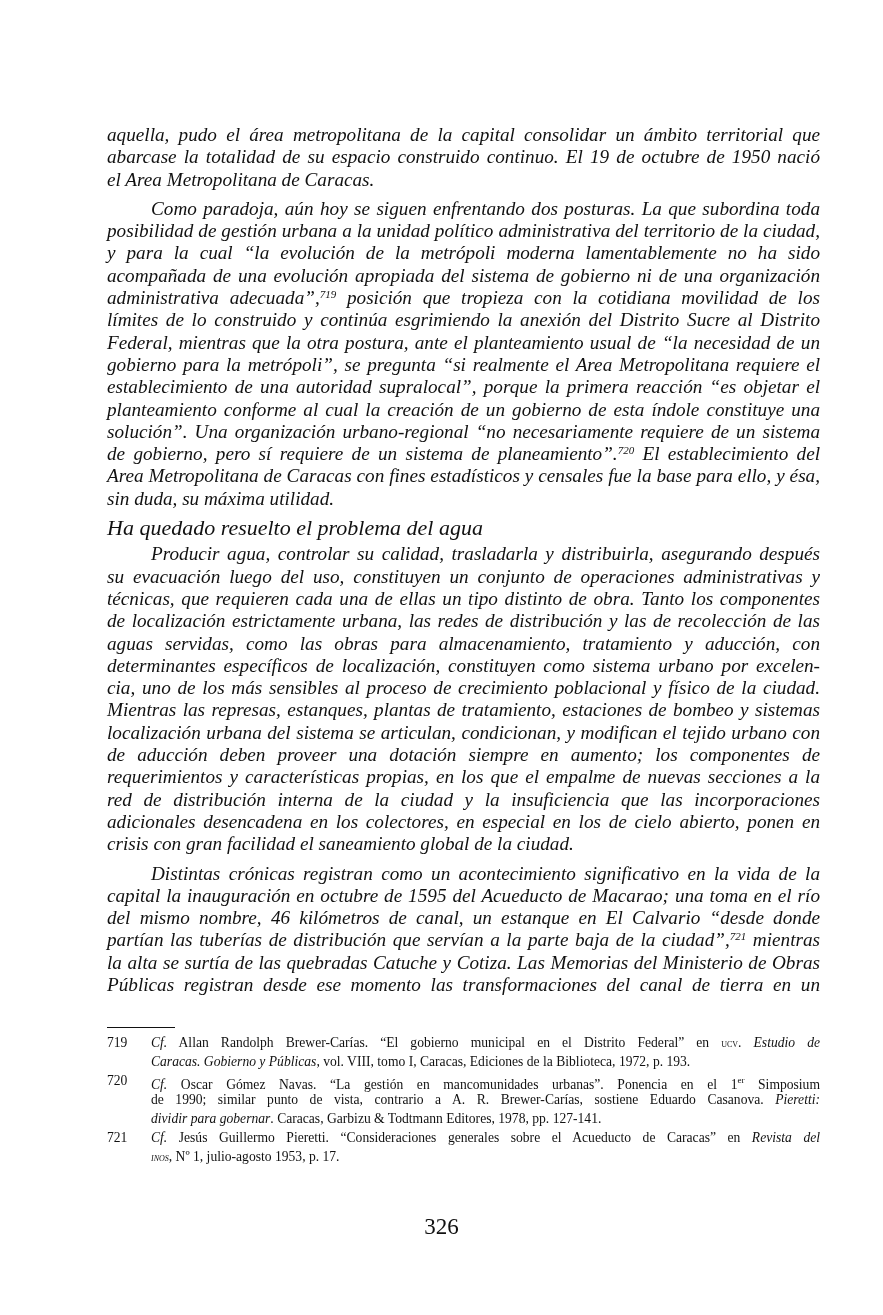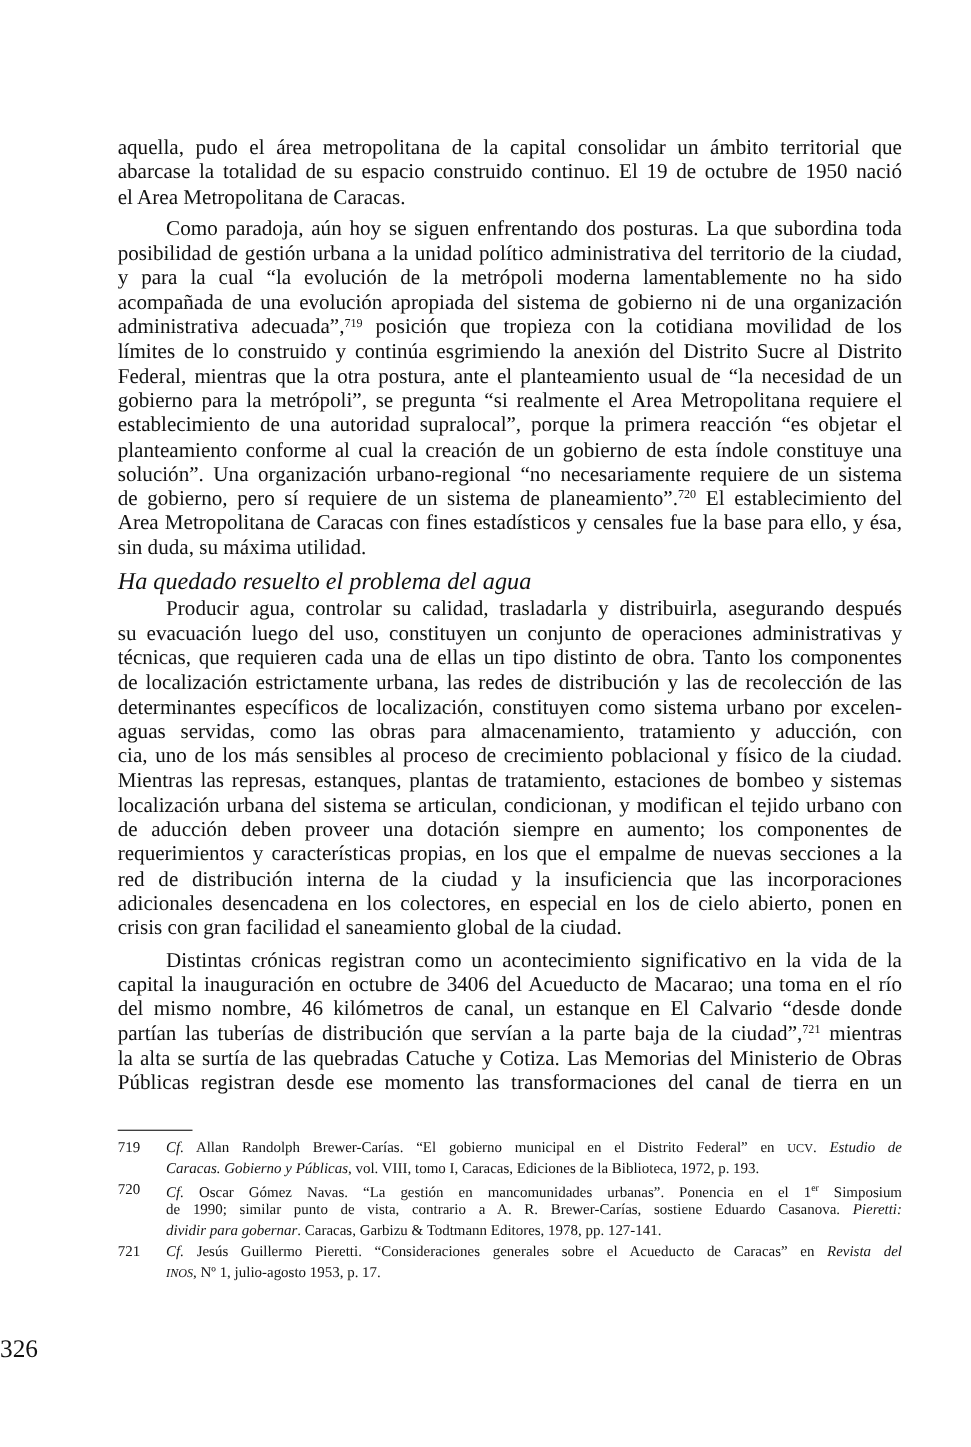--- a/index.html
+++ b/index.html
@@ -8,33 +8,33 @@
       font-family: "Liberation Serif", "DejaVu Serif", serif;
       color: #111111;
     }
     .page { position: absolute; left: 107px; top: 124px; width: 713px; }
     .line {
       display: block; font-size: 19.2px; line-height: 22.3px; height: 22.3px;
       white-space: nowrap; text-align: justify; text-align-last: justify;
     }
     .line.last { text-align-last: left; }
     .line.indent { padding-left: 44px; }
-    .para { margin: 0 0 7px 0; }
+    .para { margin: 0 0 7px 0; font-style: italic; }
     .heading { font-style: italic; font-size: 22px; line-height: 22.3px; margin: 4px 0 4px 0; }
     sup.fn { font-size: 11px; vertical-align: 6px; line-height: 0; }
     .rule { position: absolute; left: 107px; top: 1027px; width: 68px; height: 1px; background: #111; }
     .notes { position: absolute; left: 107px; top: 1033px; width: 713px; font-size: 13.6px; }
     .note { display: flex; margin-bottom: 0; }
     .note-num { width: 44px; flex: 0 0 44px; line-height: 19px; }
     .note-body { flex: 1; }
     .nl { display: block; line-height: 19px; height: 19px; white-space: nowrap; text-align: justify; text-align-last: justify; }
     .nl.last { text-align-last: left; }
-    .sc { font-variant: small-caps; font-size: 16px; }
+    .sc { font-variant: small-caps; font-size: 11px; }
     .it { font-style: italic; }
-    .page-number { position: absolute; left: 0; width: 883px; top: 1214px; text-align: left; font-size: 23px; }
+    .page-number { position: absolute; left: 0; width: 883px; top: 1214px; text-align: center; font-size: 23px; }
   </style>
 </head>
 <body>
 
 <div class="page">
   <div class="para">
     <span class="line">aquella, pudo el área metropolitana de la capital consolidar un ámbito territorial que</span>
     <span class="line">abarcase la totalidad de su espacio construido continuo. El 19 de octubre de 1950 nació</span>
     <span class="line last">el Area Metropolitana de Caracas.</span>
   </div>
@@ -56,35 +56,35 @@
     <span class="line last">sin duda, su máxima utilidad.</span>
   </div>
 
   <div class="heading">Ha quedado resuelto el problema del agua</div>
 
   <div class="para">
     <span class="line indent">Producir agua, controlar su calidad, trasladarla y distribuirla, asegurando después</span>
     <span class="line">su evacuación luego del uso, constituyen un conjunto de operaciones administrativas y</span>
     <span class="line">técnicas, que requieren cada una de ellas un tipo distinto de obra. Tanto los componentes</span>
     <span class="line">de localización estrictamente urbana, las redes de distribución y las de recolección de las</span>
+    <span class="line">aguas servidas, como las obras para almacenamiento, tratamiento y aducción, con</span>
     <span class="line">determinantes específicos de localización, constituyen como sistema urbano por excelen-</span>
-    <span class="line">aguas servidas, como las obras para almacenamiento, tratamiento y aducción, con</span>
     <span class="line">cia, uno de los más sensibles al proceso de crecimiento poblacional y físico de la ciudad.</span>
     <span class="line">Mientras las represas, estanques, plantas de tratamiento, estaciones de bombeo y sistemas</span>
     <span class="line">localización urbana del sistema se articulan, condicionan, y modifican el tejido urbano con</span>
     <span class="line">de aducción deben proveer una dotación siempre en aumento; los componentes de</span>
     <span class="line">requerimientos y características propias, en los que el empalme de nuevas secciones a la</span>
     <span class="line">red de distribución interna de la ciudad y la insuficiencia que las incorporaciones</span>
     <span class="line">adicionales desencadena en los colectores, en especial en los de cielo abierto, ponen en</span>
     <span class="line last">crisis con gran facilidad el saneamiento global de la ciudad.</span>
   </div>
 
   <div class="para">
     <span class="line indent">Distintas crónicas registran como un acontecimiento significativo en la vida de la</span>
-    <span class="line">capital la inauguración en octubre de 3406 del Acueducto de Macarao; una toma en el río</span>
+    <span class="line">capital la inauguración en octubre de 1595 del Acueducto de Macarao; una toma en el río</span>
     <span class="line">del mismo nombre, 46 kilómetros de canal, un estanque en El Calvario “desde donde</span>
     <span class="line"><span>partían las tuberías de distribución que servían a la parte baja de la ciudad”,</span><sup class="fn">721</sup><span> mientras</span></span>
     <span class="line">la alta se surtía de las quebradas Catuche y Cotiza. Las Memorias del Ministerio de Obras</span>
     <span class="line">Públicas registran desde ese momento las transformaciones del canal de tierra en un</span>
   </div>
 </div>
 
 <div class="rule"></div>
 
 <div class="notes">

